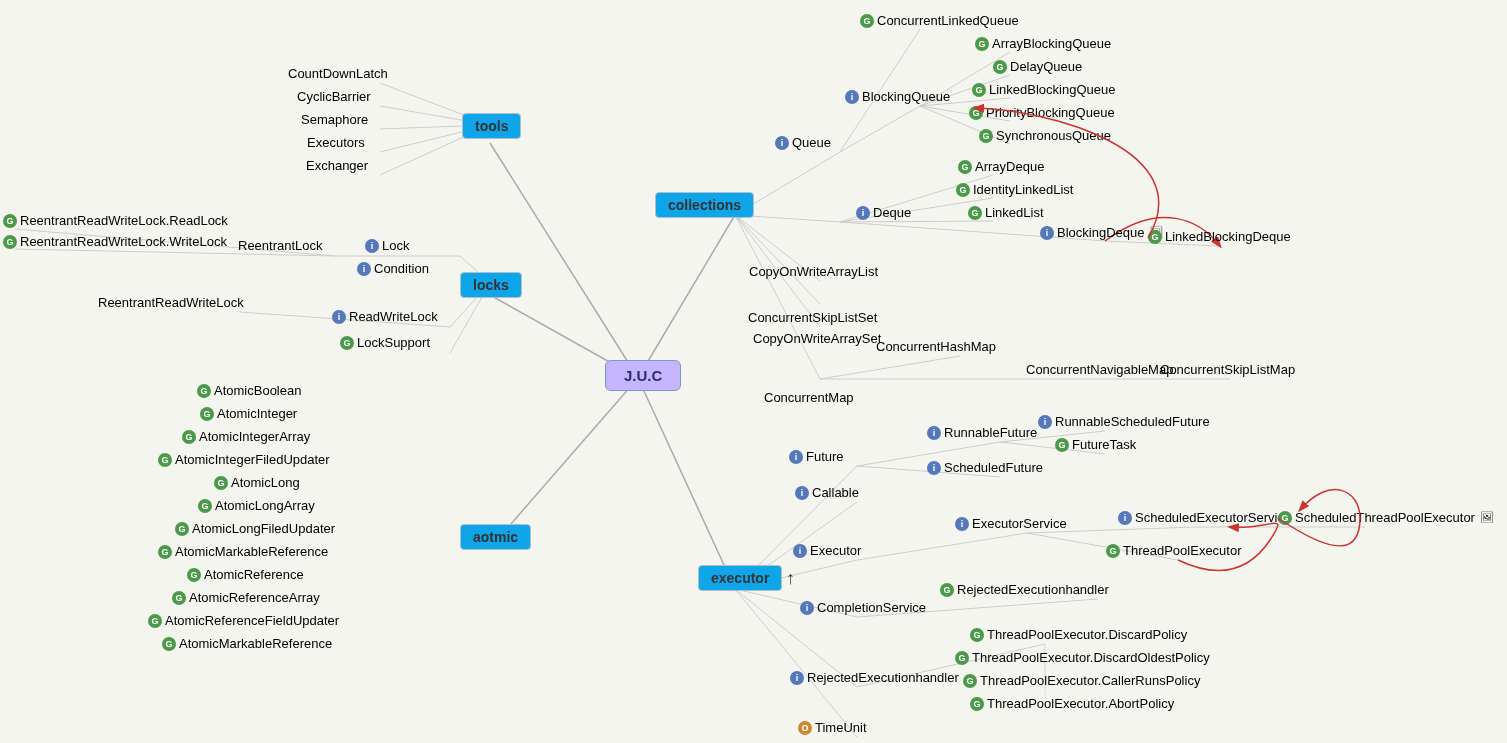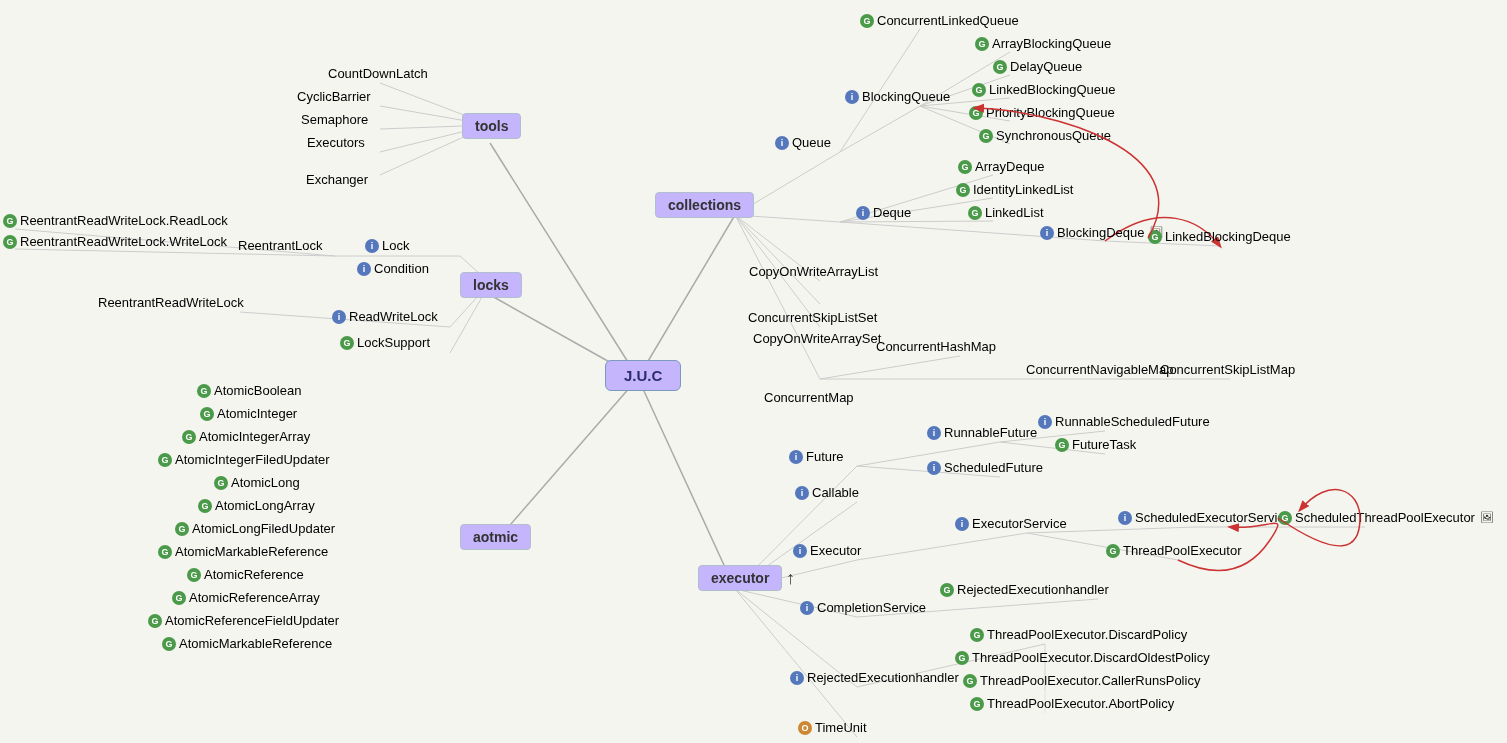--- a/index.html
+++ b/index.html
@@ -22,21 +22,21 @@
     .node-box {
       background: #c4b5fd;
       border: 1px solid #7a9bbf;
       border-radius: 6px;
       padding: 6px 18px;
       font-size: 15px;
       font-weight: bold;
       color: #2c2c6e;
     }
     .node-category {
-      background: #c4b5fd;
+      background: #0ea5e9;
       border: 1px solid #b0bfcf;
       border-radius: 4px;
       padding: 4px 12px;
       font-size: 14px;
       font-weight: bold;
       color: #333;
     }
     .icon-g {
       display: inline-block;
       width: 14px;
@@ -169,33 +169,33 @@
 </svg>
 
 <div class="node" style="left:605px;top:360px;">
   <span class="node-box">J.U.C</span>
 </div>
 
 <div class="node" style="left:462px;top:113px;">
   <span class="node-category">tools</span>
 </div>
 
-<div class="node" style="left:288px;top:66px;margin-left:40px;">
+<div class="node" style="left:288px;top:66px;">
     <span>CountDownLatch</span>
   </div>
 <div class="node" style="left:297px;top:89px;">
     <span>CyclicBarrier</span>
   </div>
 <div class="node" style="left:301px;top:112px;">
     <span>Semaphore</span>
   </div>
 <div class="node" style="left:307px;top:135px;">
     <span>Executors</span>
   </div>
-<div class="node" style="left:306px;top:172px;">
+<div class="node" style="left:306px;top:158px;">
     <span>Exchanger</span>
   </div>
 
 <div class="node" style="left:460px;top:272px;">
   <span class="node-category">locks</span>
 </div>
 
 <div class="node" style="left:365px;top:238px;">
     <span class="icon-i">i</span>
     <span>Lock</span>

